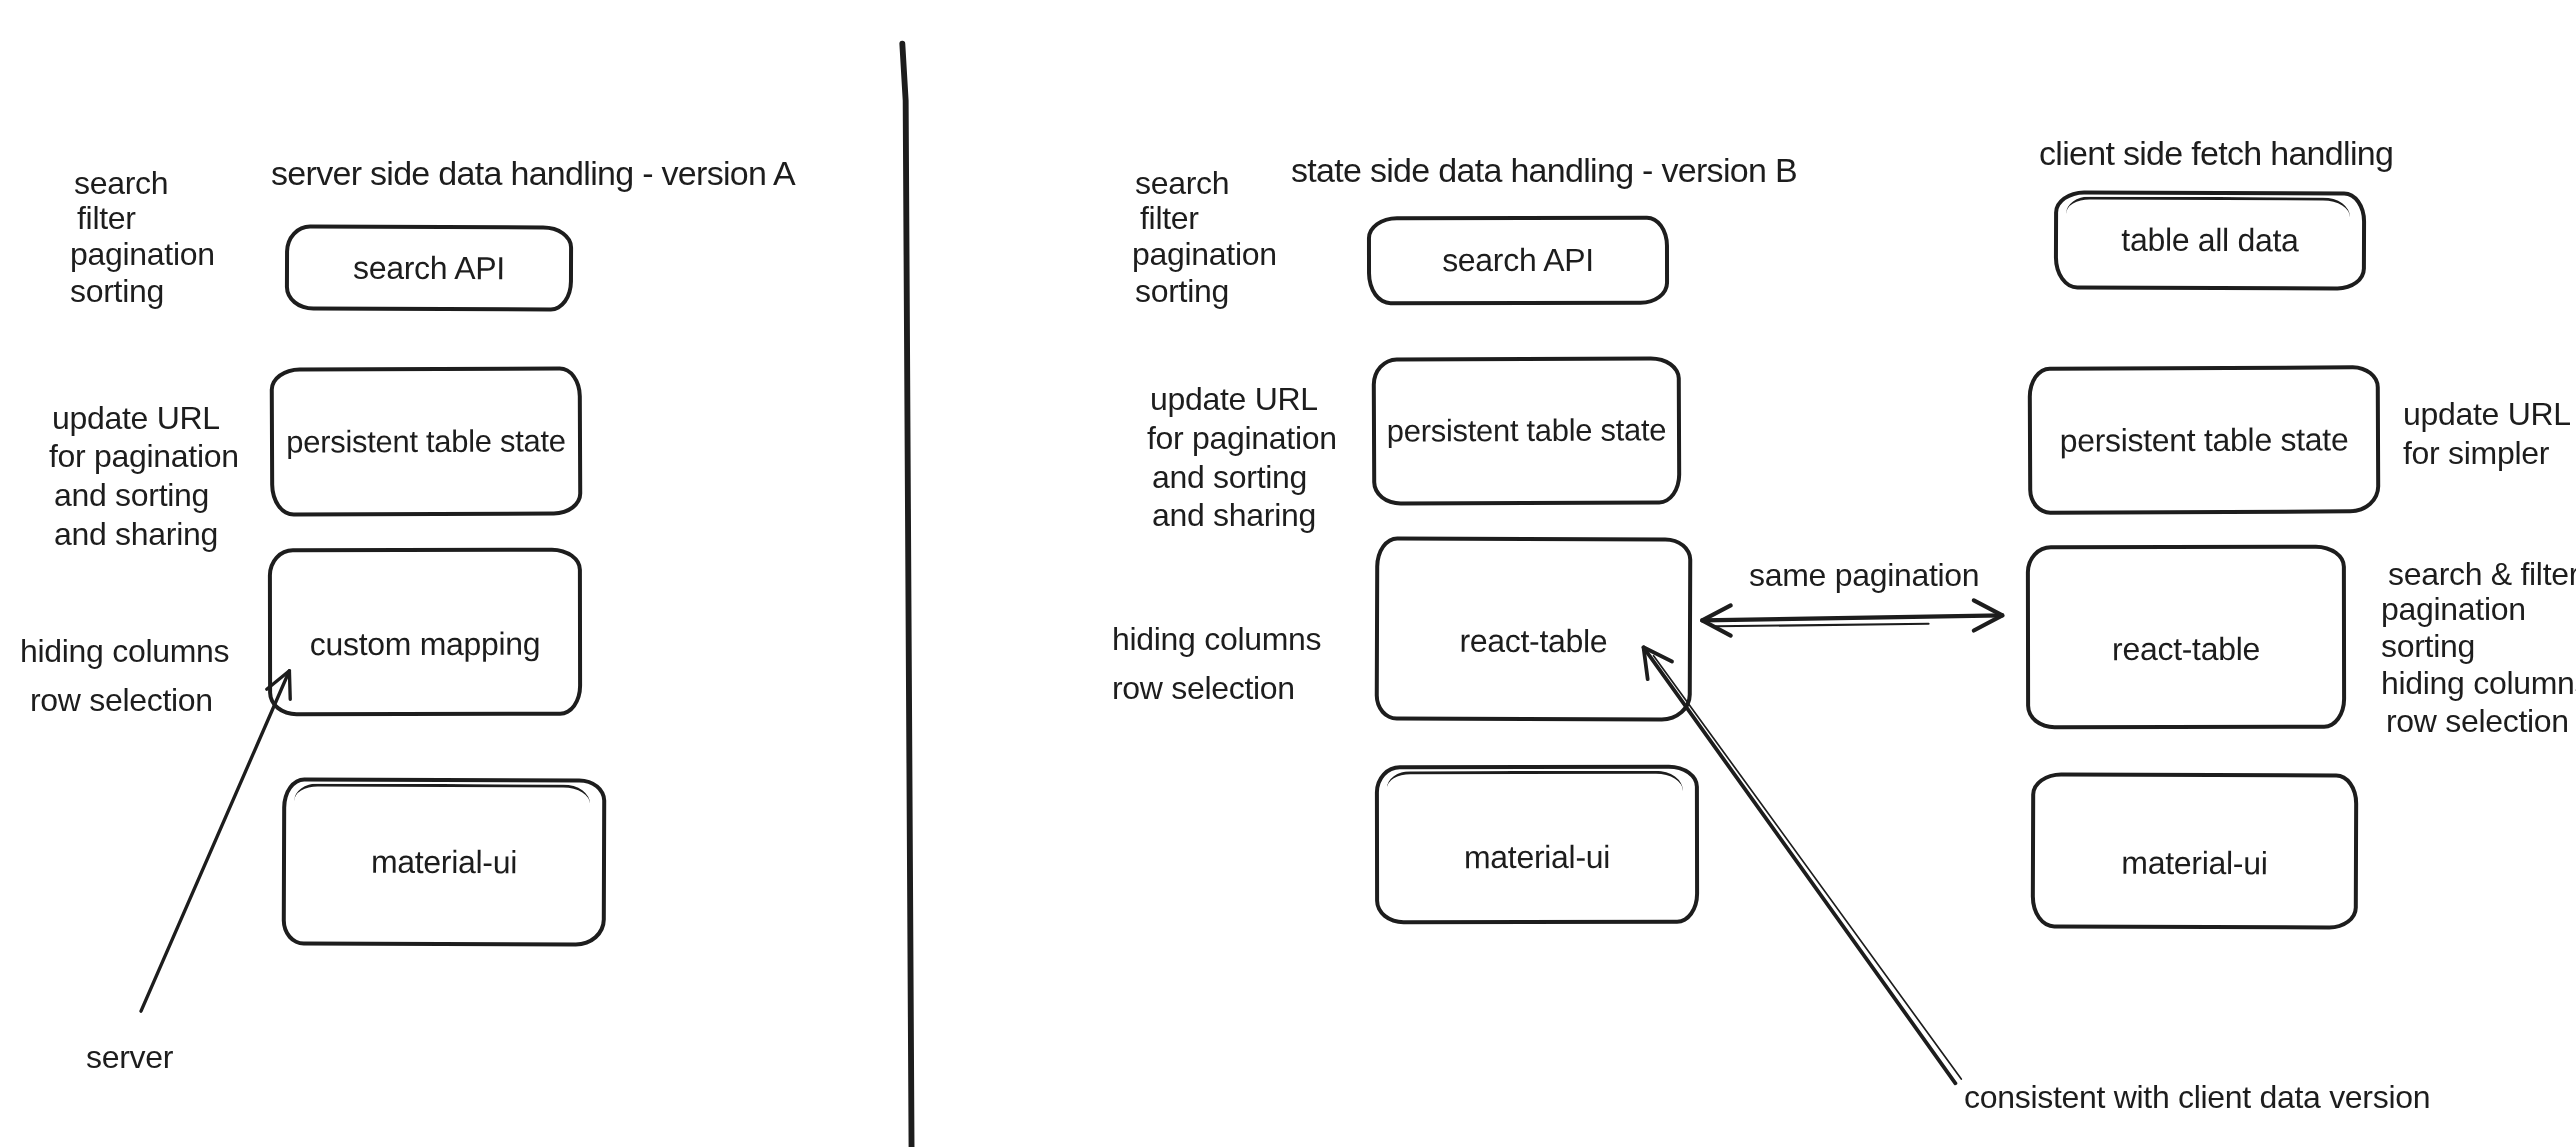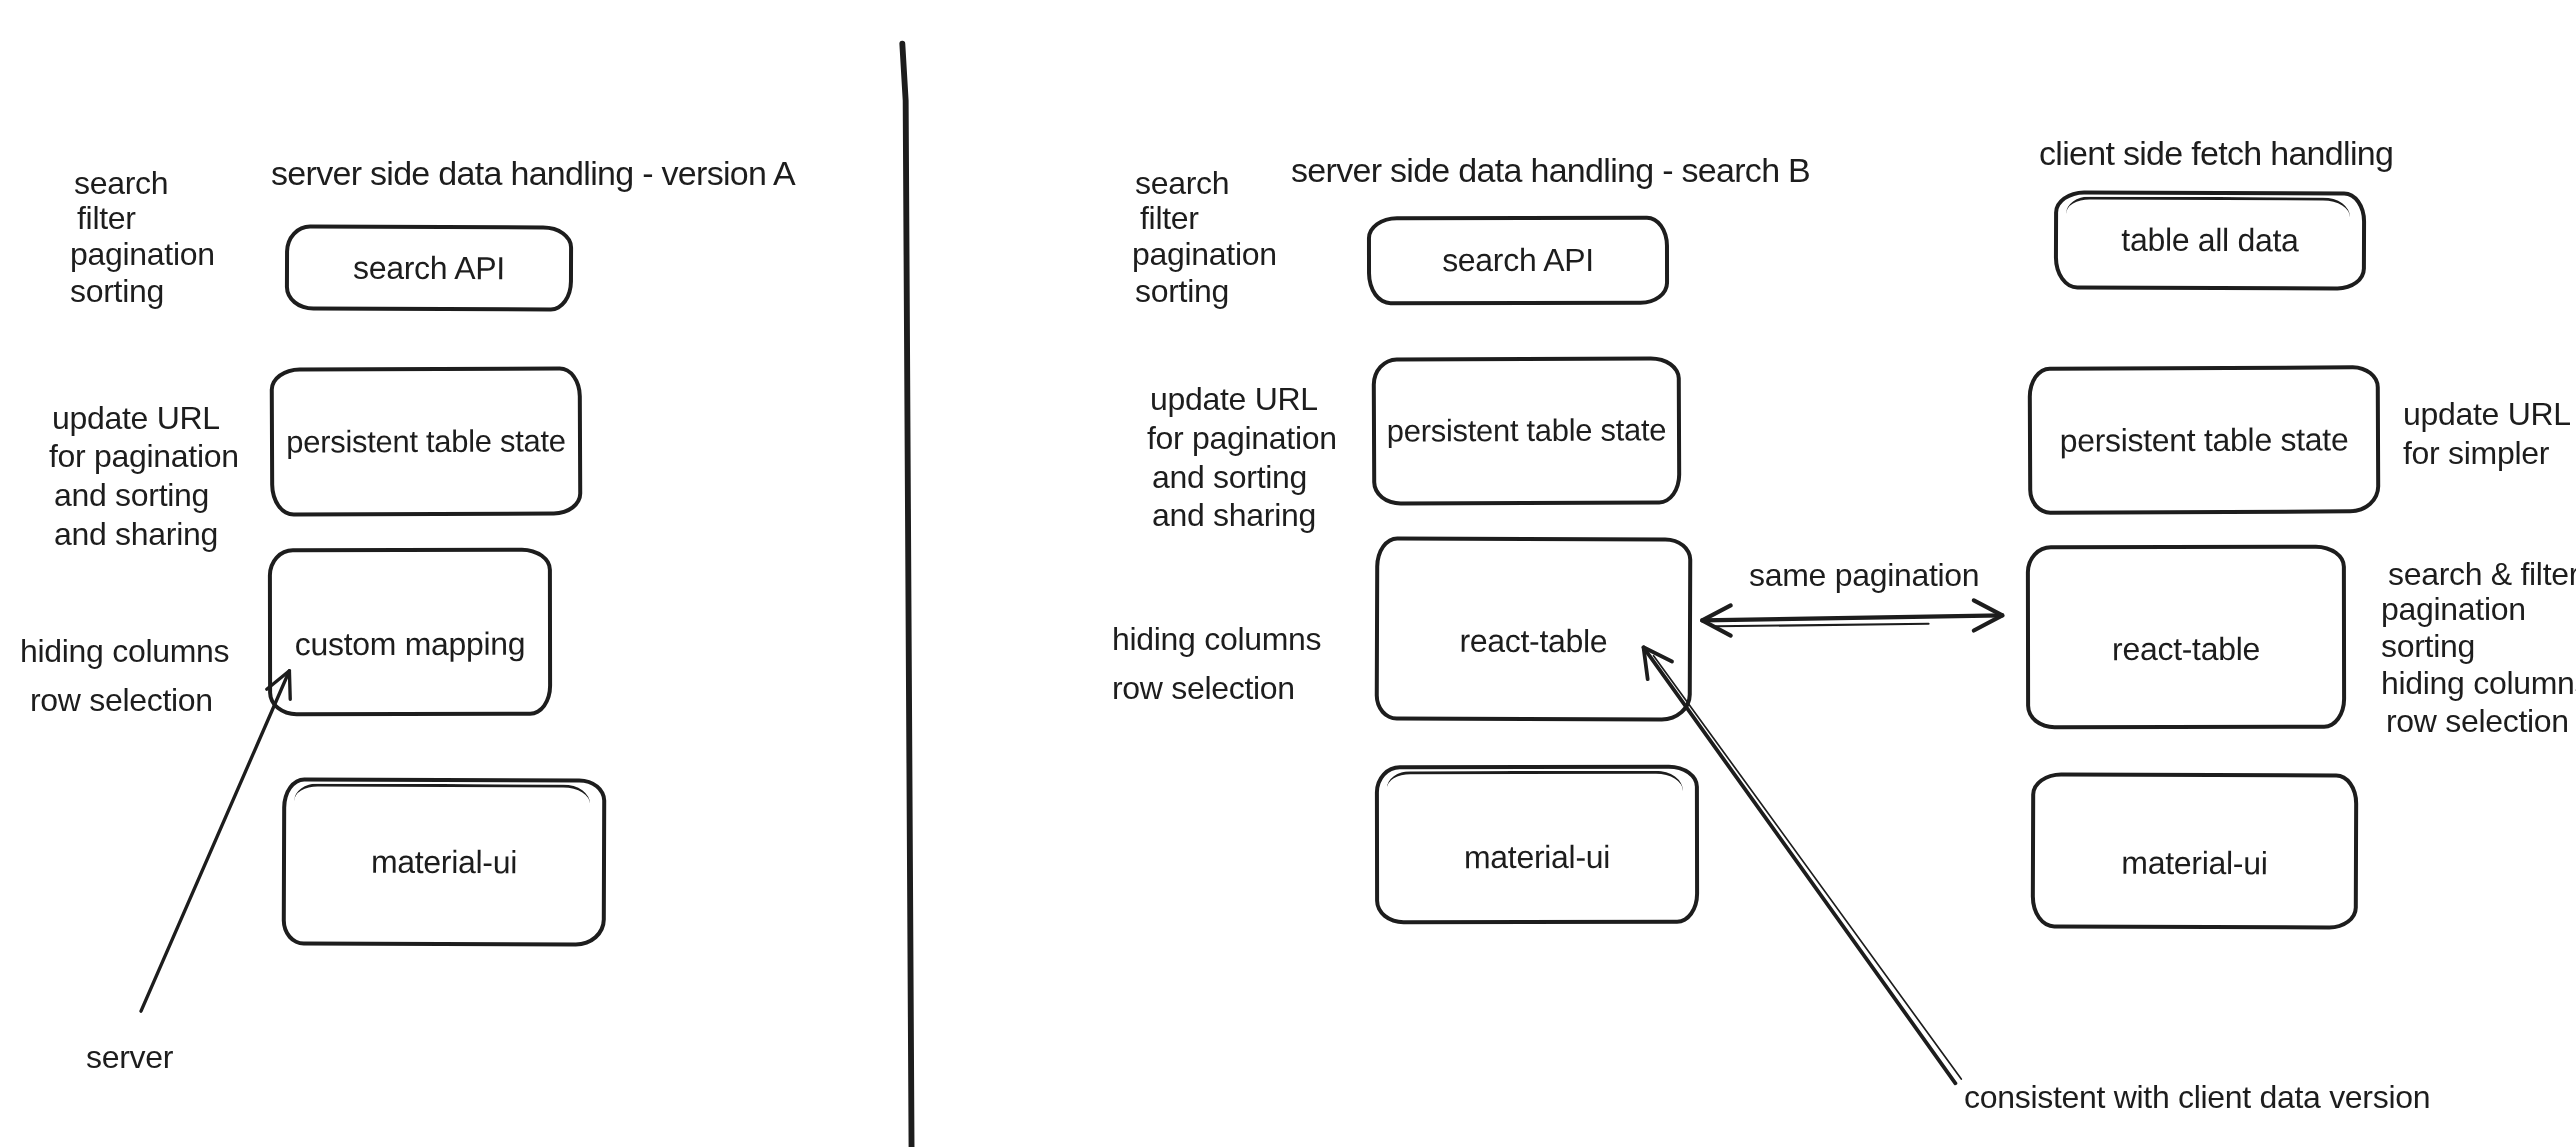--- a/index.html
+++ b/index.html
@@ -55,31 +55,31 @@
   <div class="lbl" style="left:54px;top:478px">and sorting</div>
   <div class="lbl" style="left:54px;top:517px">and sharing</div>
 
   <div class="bx rb r1 tight" style="left:270px;top:367px;width:312px;height:149px">
     <span>persistent table state</span>
   </div>
 
   <div class="lbl" style="left:20px;top:634px">hiding columns</div>
   <div class="lbl" style="left:30px;top:683px">row selection</div>
 
-  <div class="bx ra r3 low" style="left:268px;top:548px;width:284px;height:168px">
+  <div class="bx ra r3 low" style="left:268px;top:548px;width:314px;height:168px">
     <span>custom mapping</span>
   </div>
 
   <div class="bx rc r2 dbl" style="left:282px;top:778px;width:324px;height:168px">
     <span>material-ui</span>
   </div>
 
   <div class="lbl" style="left:86px;top:1040px">server</div>
 
-  <div class="ttl" style="left:1291px;top:151px">server side data handling - search B</div>
+  <div class="ttl" style="left:1291px;top:151px">state side data handling - version B</div>
 
   <div class="lbl" style="left:1135px;top:166px">search</div>
   <div class="lbl" style="left:1140px;top:201px">filter</div>
   <div class="lbl" style="left:1132px;top:237px">pagination</div>
   <div class="lbl" style="left:1135px;top:274px">sorting</div>
 
   <div class="bx rb r3" style="left:1367px;top:216px;width:302px;height:89px">
     <span>search API</span>
   </div>
 

